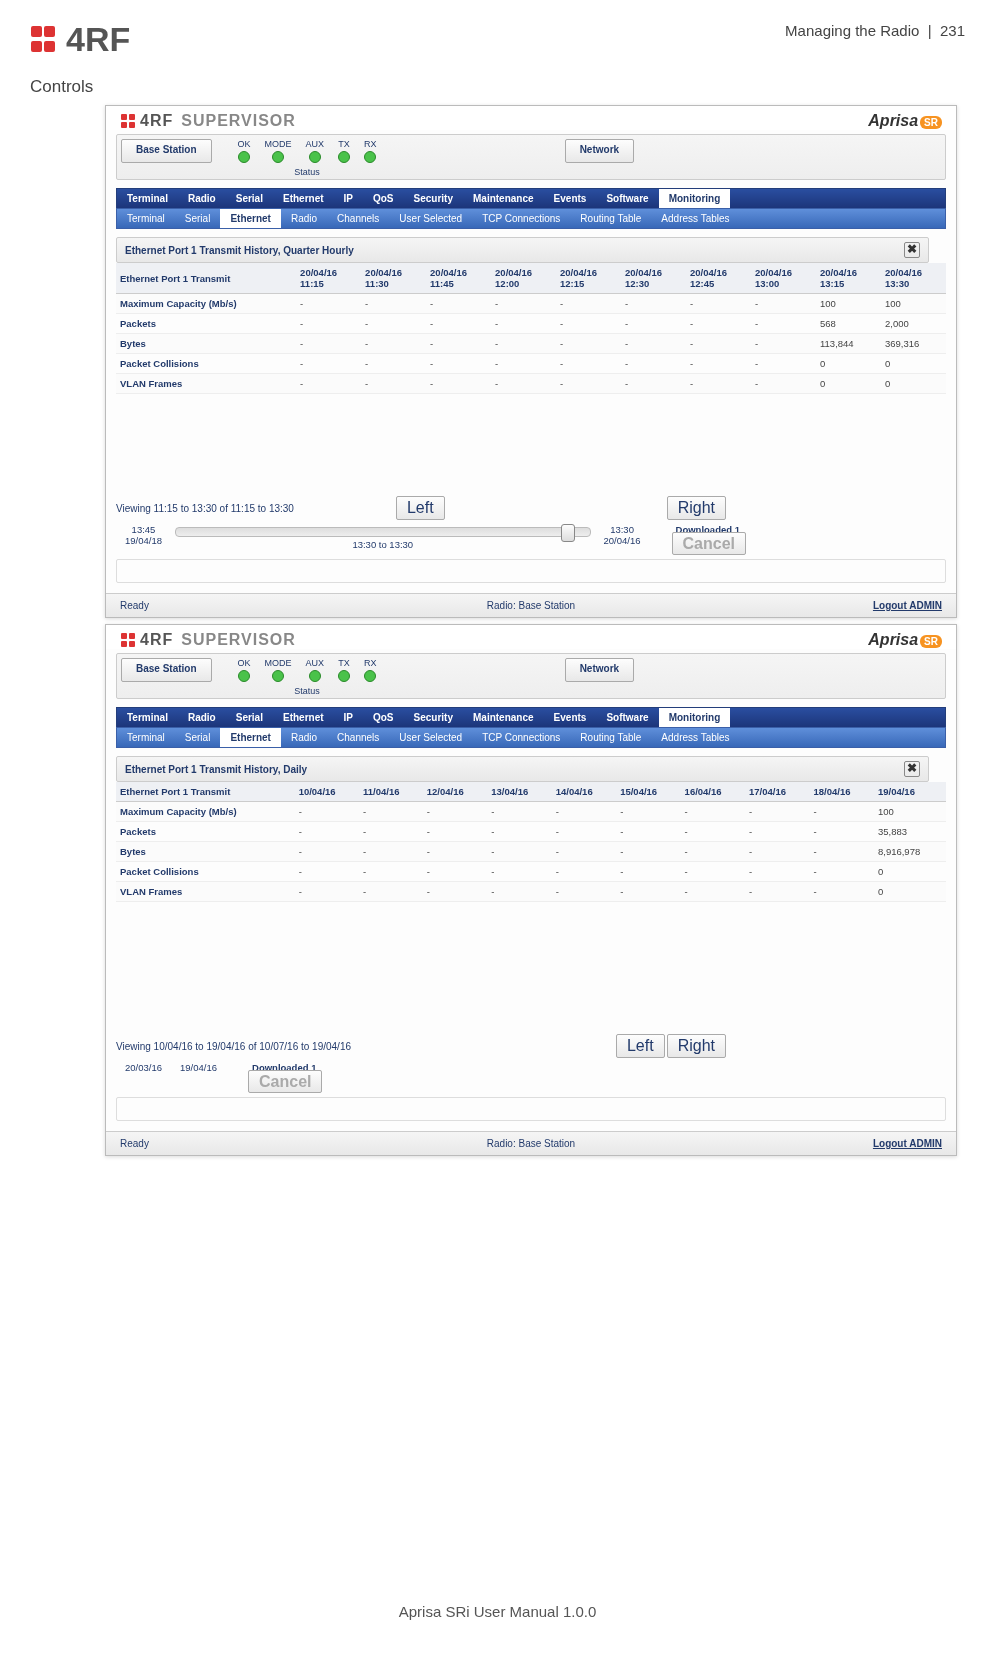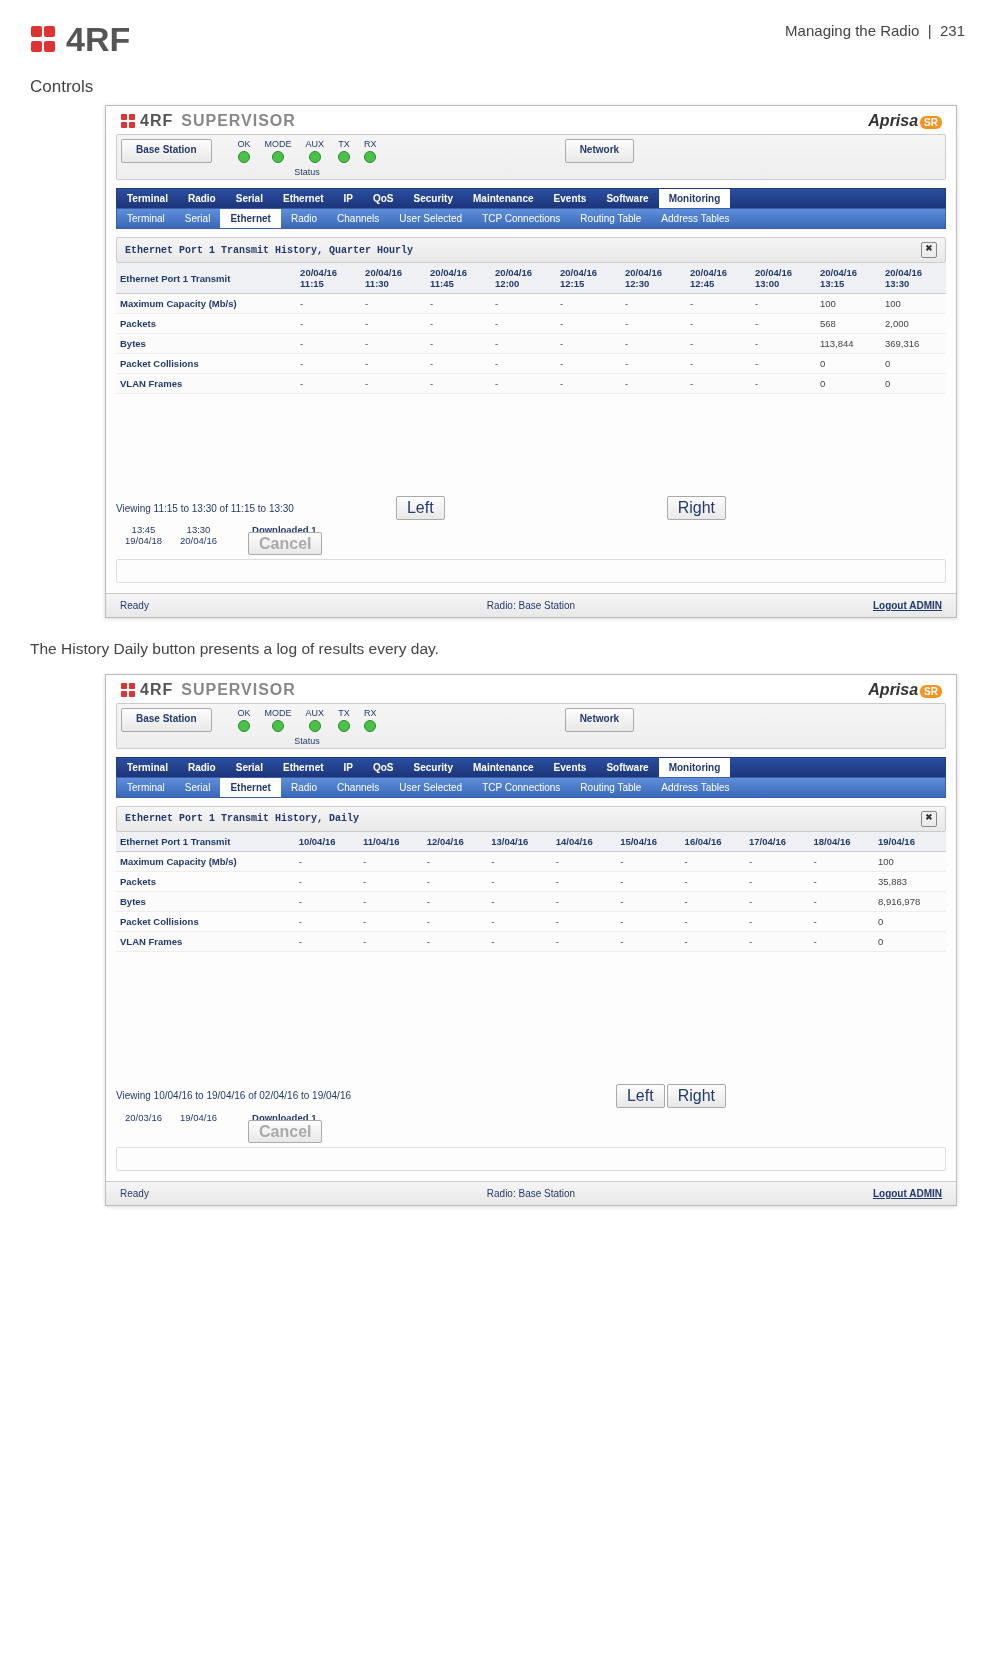--- a/index.html
+++ b/index.html
@@ -123,29 +123,28 @@
     display:flex;
     font-size:10px;
     margin: 0 10px;
     border: 1px solid #3a5fa8;
   }
   .nav2 span { padding:4px 10px; }
   .panel-title {
     background: linear-gradient(#f5f5f5,#e8e8e8);
     border:1px solid #ccc;
     border-radius:2px;
-    margin: 8px 10px 0 10px;
+    margin: 8px 27px 0 10px;
     padding:4px 8px;
     font-size:10px;
     font-weight:bold;
     color:#223a6b;
     display:flex;
     justify-content:space-between;
     align-items:center;
-    font-family:Liberation Mono, monospace;
   }
   .panel-title .close-x {
     width:14px; height:14px;
     border:1px solid #888;
     border-radius:2px;
     text-align:center;
     line-height:12px;
     font-weight:bold;
     color:#333;
     font-size:12px;
@@ -439,41 +438,46 @@
       <span class="minibtn gap-220">Left</span>
       <span class="minibtn gap-220" style="margin-right:220px">Right</span>
     </div>
     <div style="clear:both"></div>
 
     <div class="slider-row">
       <div class="slider-left">
         <div>13:45</div>
         <div>19/04/18</div>
       </div>
+      <div style="flex:1">
+        <div class="slider-track">
+          <div class="slider-thumb" style="left:93%"></div>
+        </div>
+        <div class="slider-caption">13:30 to 13:30</div>
+      </div>
       <div class="slider-right">
         <div>13:30</div>
         <div>20/04/16</div>
       </div>
       <div class="download-box">
         <div>Downloaded 1</div>
         <span class="minibtn" style="color:#aaa">Cancel</span>
       </div>
       <div style="width:200px"></div>
     </div>
 
     <div class="frame-box"></div>
 
     <div class="ss-footer">
       <div class="col">Ready</div>
       <div class="col" style="text-align:center">Radio: Base Station</div>
       <div class="col logout">Logout ADMIN</div>
     </div>
   </div>
 
-  <p class="body" style="margin-top:20px">The History Daily button presents a log of results every day.</p>
 
   <div class="screenshot">
     <div class="ss-head">
       <div class="ss-supervisor">
         <span class="mini-dots">
             <span></span>
             <span></span>
             <span></span>
             <span></span>
           </span>
@@ -621,21 +625,21 @@
             <td>-</td>
             <td>-</td>
             <td>-</td>
             <td>0</td>
           </tr>
         </tbody>
     </table>
     <div class="spacer" style="height:130px"></div>
 
     <div class="viewing-row">
-      <span class="lbl">Viewing 10/04/16 to 19/04/16 of 02/04/16 to 19/04/16</span>
+      <span class="lbl">Viewing 10/04/16 to 19/04/16 of 10/07/16 to 19/04/16</span>
       <span class="minibtn">Left</span>
       <span class="minibtn" style="margin-right:220px">Right</span>
     </div>
 
     <div class="slider-row">
       <div class="slider-left">
           <div>20/03/16</div>
         </div>
       <div class="slider-right">
           <div>19/04/16</div>
@@ -649,13 +653,14 @@
 
     <div class="frame-box"></div>
 
     <div class="ss-footer">
       <div class="col">Ready</div>
       <div class="col" style="text-align:center">Radio: Base Station</div>
       <div class="col logout">Logout ADMIN</div>
     </div>
   </div>
 
+  <div class="page-footer">Aprisa SRi User Manual 1.0.0</div>
 </div>
 
 </body></html>

